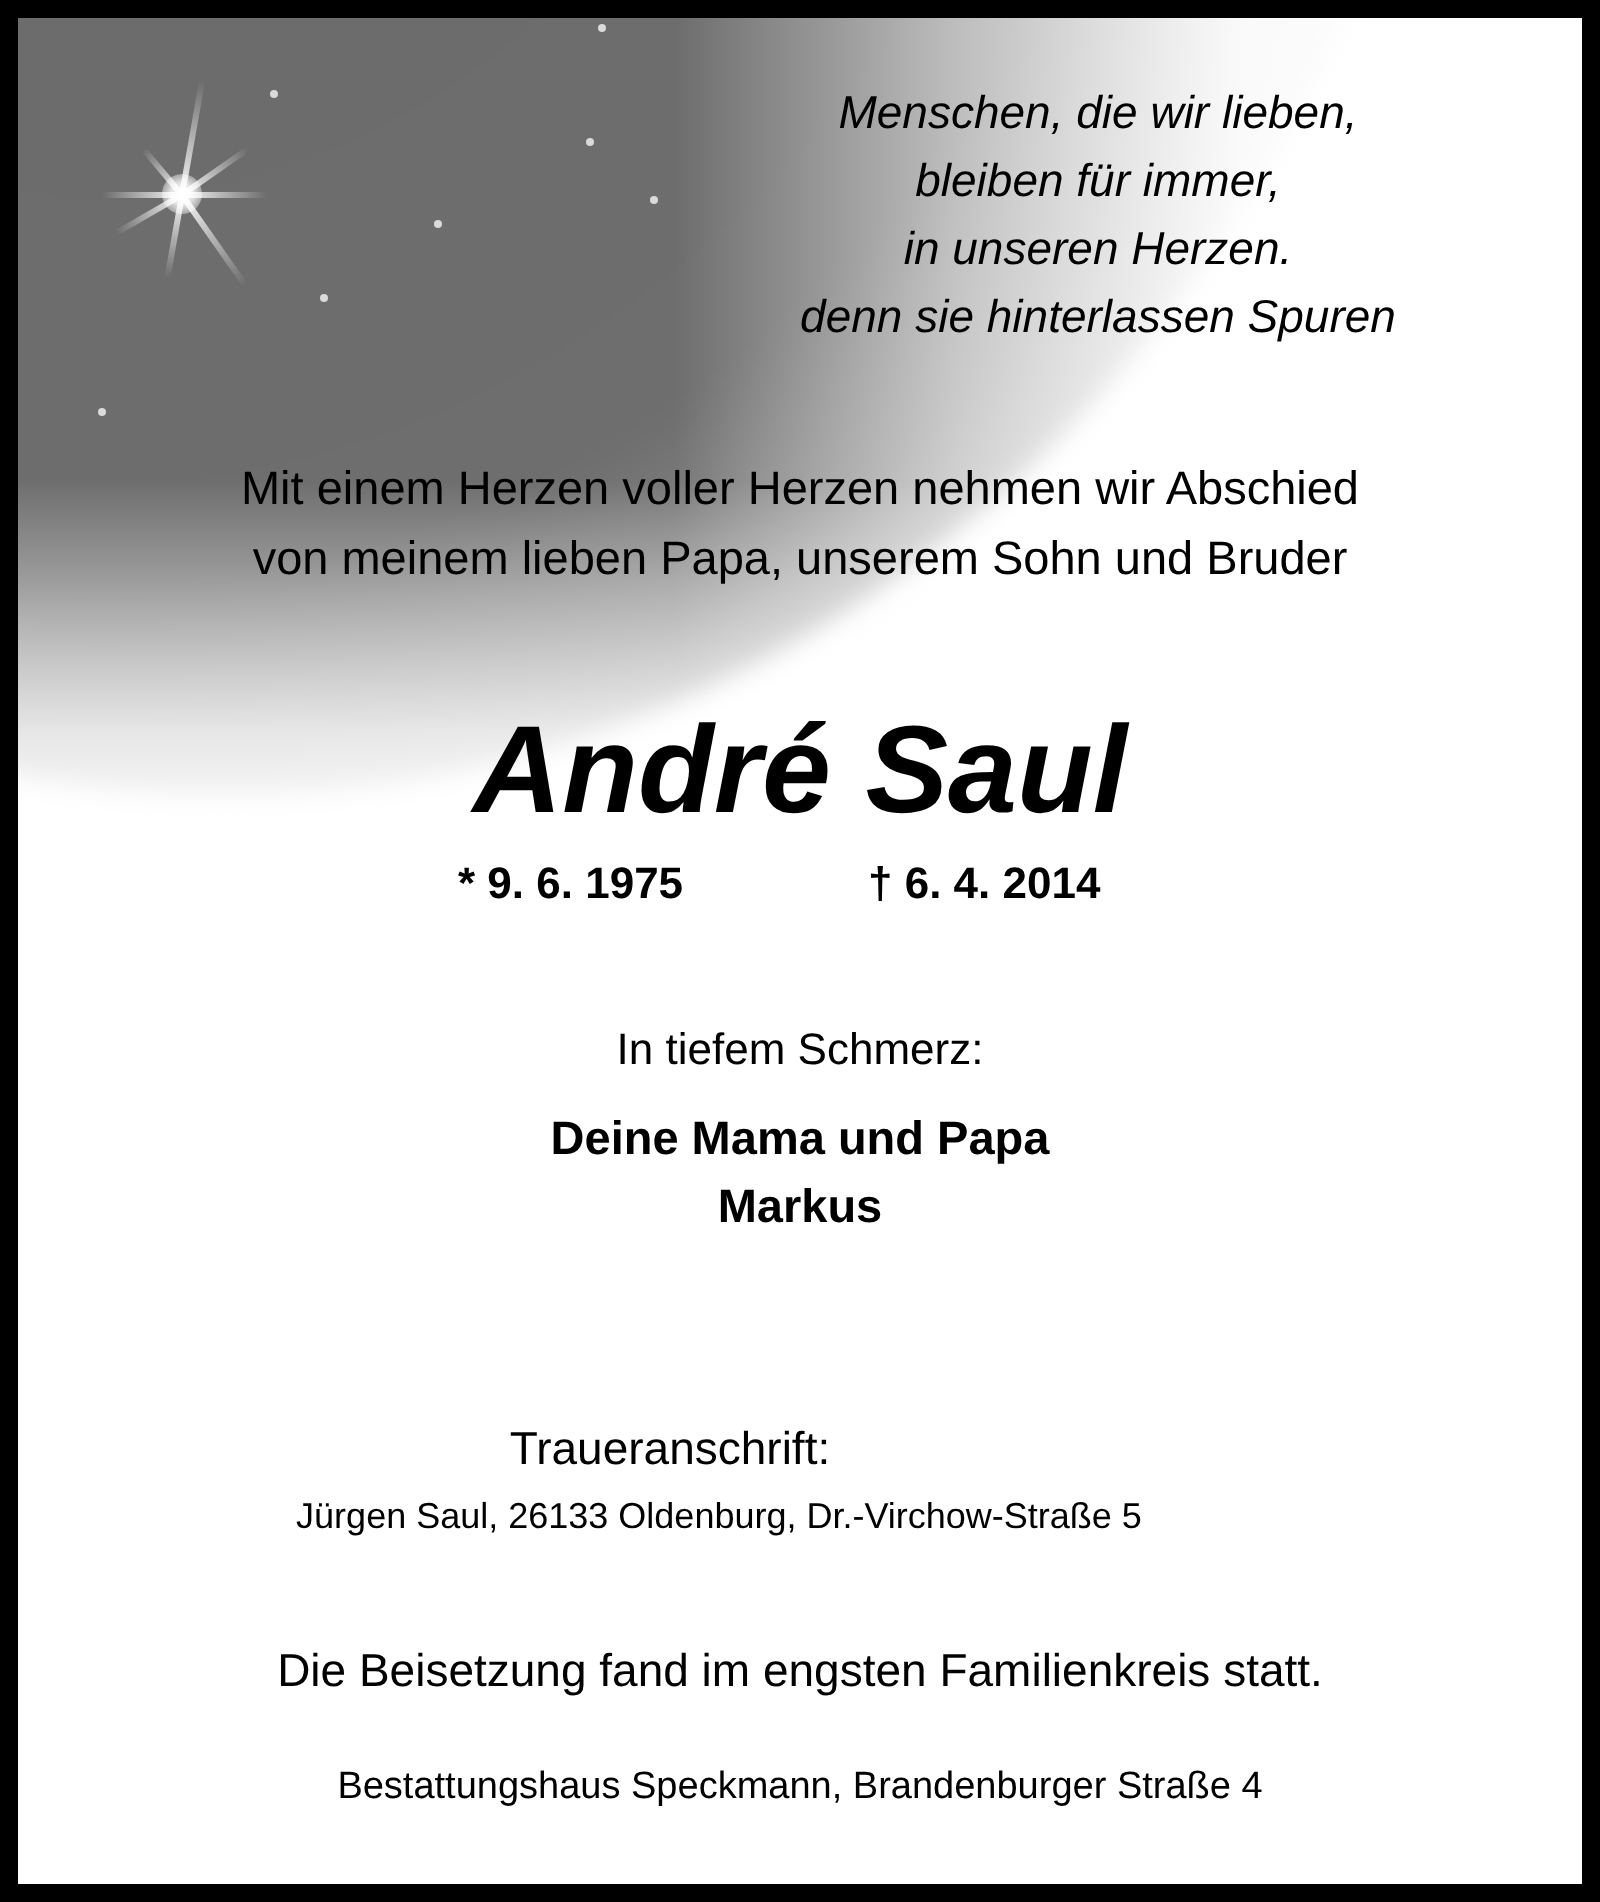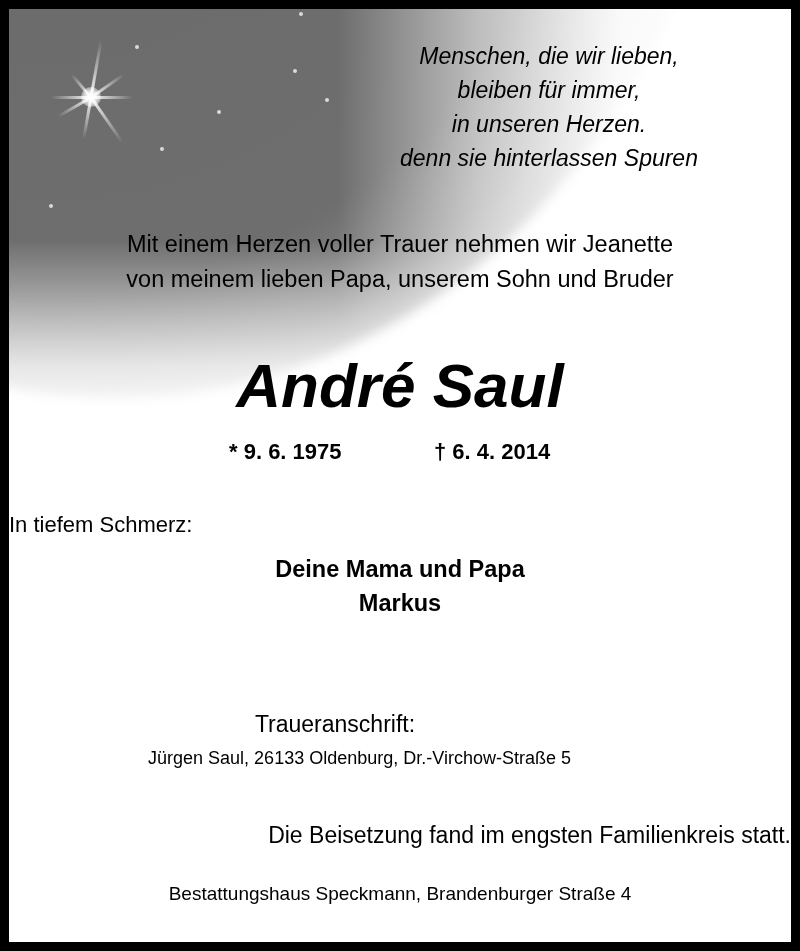--- a/index.html
+++ b/index.html
@@ -101,28 +101,28 @@
       line-height: 70px;
       font-style: italic;
     }
     .dates {
       position: absolute;
       top: 420px;
       font-weight: bold;
       font-size: 22px;
       line-height: 26px;
       white-space: nowrap;
-      margin-top: 10px;
     }
     .birth { left: 220px; }
     .death { left: 425px; }
     .mourn-label {
       position: absolute;
       left: 0; top: 502px;
       width: 782px;
+      text-align: center;
       font-size: 22px;
       line-height: 28px;
     }
     .mourners {
       position: absolute;
       left: 0; top: 543px;
       width: 782px;
       text-align: center;
       font-weight: bold;
       font-size: 23.5px;
@@ -141,21 +141,21 @@
       left: 0; top: 733px;
       width: 701px;
       text-align: center;
       font-size: 18px;
       line-height: 32px;
     }
     .burial {
       position: absolute;
       left: 0; top: 810px;
       width: 782px;
-      text-align: right;
+      text-align: center;
       font-size: 23px;
       line-height: 32px;
     }
     .undertaker {
       position: absolute;
       left: 0; top: 872px;
       width: 782px;
       text-align: center;
       font-size: 19px;
       line-height: 26px;
@@ -191,21 +191,21 @@
     <div class="dot" style="left:290px;top:3px;"></div>
 
     <div class="quote">
       <div>Menschen, die wir lieben,</div>
       <div>bleiben für immer,</div>
       <div>in unseren Herzen.</div>
       <div>denn sie hinterlassen Spuren</div>
     </div>
 
     <div class="intro">
-      <div>Mit einem Herzen voller Trauer nehmen wir Jeanette</div>
+      <div>Mit einem Herzen voller Herzen nehmen wir Abschied</div>
       <div>von meinem lieben Papa, unserem Sohn und Bruder</div>
     </div>
 
     <div class="name">André Saul</div>
     <div class="dates birth">* 9. 6. 1975</div>
     <div class="dates death">† 6. 4. 2014</div>
 
     <div class="mourn-label">In tiefem Schmerz:</div>
     <div class="mourners">
       <div>Deine Mama und Papa</div>

